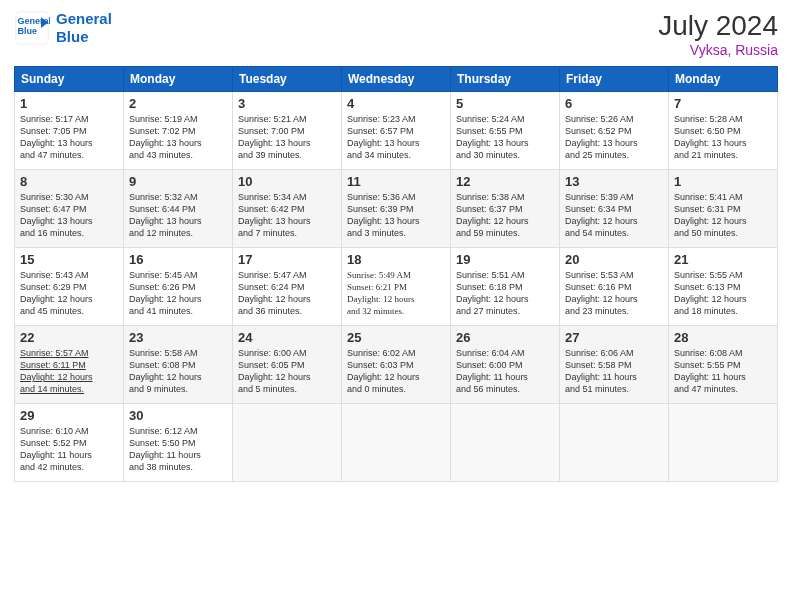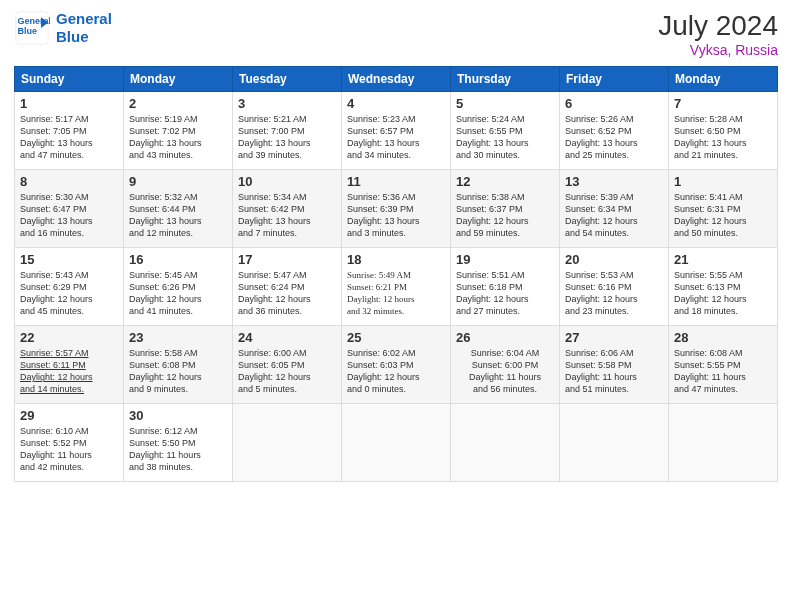--- a/index.html
+++ b/index.html
@@ -304,21 +304,21 @@
           </td>
           <td>
             <span class="day-num">25</span>
             <div class="day-info" style="white-space: pre-line;">Sunrise: 6:02 AM
 Sunset: 6:03 PM
 Daylight: 12 hours
 and 0 minutes.</div>
           </td>
           <td>
             <span class="day-num">26</span>
-            <div class="day-info" style="white-space: pre-line; text-align: center;">Sunrise: 6:04 AM
+            <div class="day-info" style="white-space: pre-line;">Sunrise: 6:04 AM
 Sunset: 6:00 PM
 Daylight: 11 hours
 and 56 minutes.</div>
           </td>
           <td>
             <span class="day-num">27</span>
             <div class="day-info" style="white-space: pre-line;">Sunrise: 6:06 AM
 Sunset: 5:58 PM
 Daylight: 11 hours
 and 51 minutes.</div>

